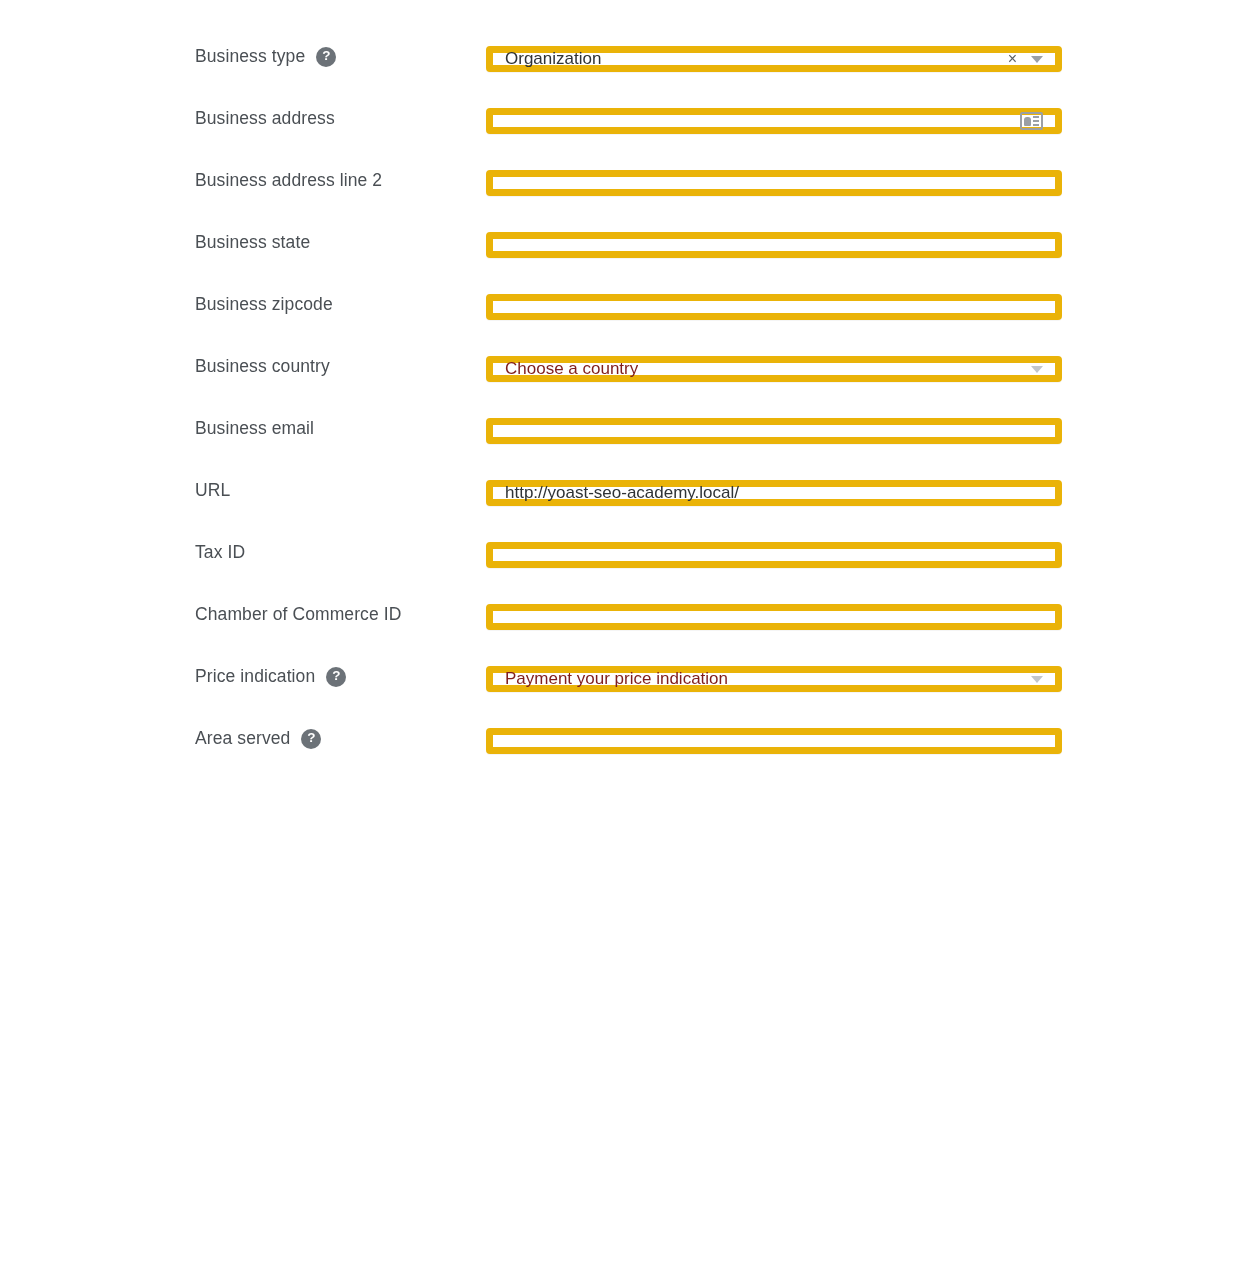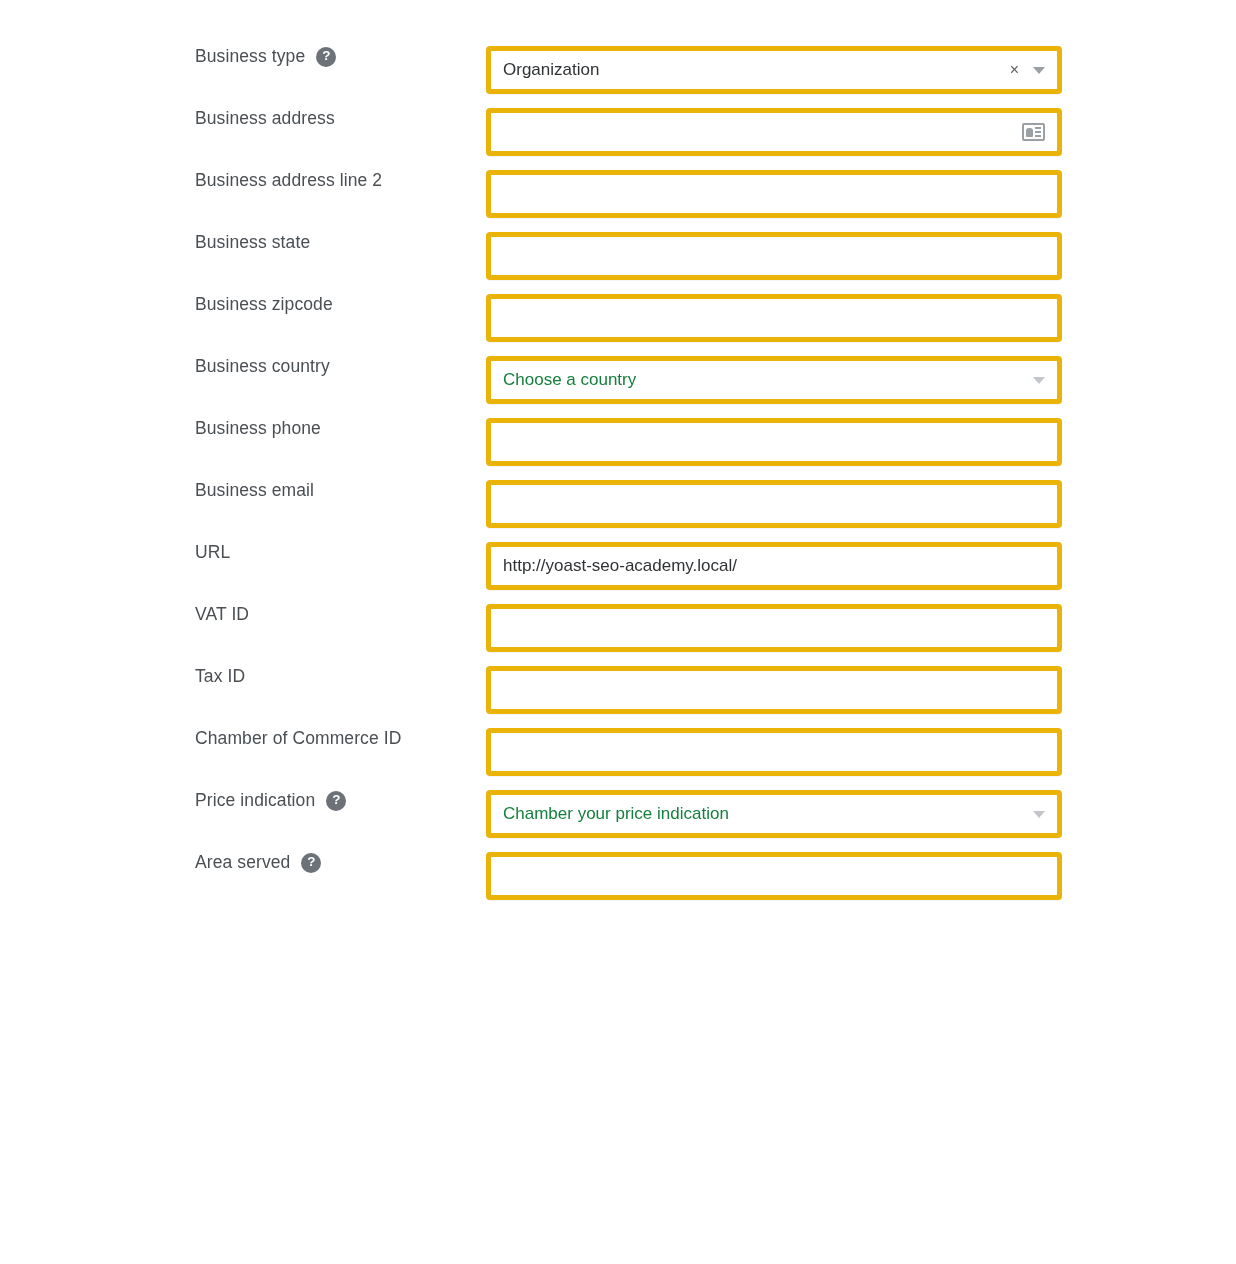--- a/index.html
+++ b/index.html
@@ -59,38 +59,38 @@
 
   .field-cell {
     margin-left: 194px;
     width: 576px;
     flex: 0 0 auto;
   }
   .field {
     position: relative;
     box-sizing: border-box;
     width: 100%;
-    height: 48px;
-    border: 5px solid #eab308;
+    height: 26px;
+    border: 7px solid #eab308;
     border-radius: 4px;
     background: #ffffff;
     display: flex;
     align-items: center;
     padding: 0 12px;
     box-shadow: 0 1px 0 rgba(0,0,0,0.04);
   }
   .field-value {
     font-size: 17px;
     color: #2f3336;
     white-space: nowrap;
     overflow: hidden;
     line-height: 1.2;
   }
   .field-value.placeholder {
-    color: #15803d;
+    color: #7f1d1d;
   }
   .field-adorn {
     margin-left: auto;
     display: flex;
     align-items: center;
     gap: 14px;
     padding-left: 10px;
   }
   .clear-x {
     font-size: 16px;
@@ -218,55 +218,35 @@
         <div class="field">
           <span class="field-value placeholder">Choose a country</span>
           <div class="field-adorn">
             <span class="caret light"></span>
           </div>
         </div>
       </div>
     </div>
     <div class="row">
       <div class="label-cell">
-        <span class="label-text">Business phone</span>
-      </div>
-      <div class="field-cell">
-        <div class="field">
-          <span class="field-value placeholder"></span>
-        </div>
-      </div>
-    </div>
-    <div class="row">
-      <div class="label-cell">
         <span class="label-text">Business email</span>
       </div>
       <div class="field-cell">
         <div class="field">
           <span class="field-value placeholder"></span>
         </div>
       </div>
     </div>
     <div class="row">
       <div class="label-cell">
         <span class="label-text">URL</span>
       </div>
       <div class="field-cell">
         <div class="field">
           <span class="field-value">http://yoast-seo-academy.local/</span>
-        </div>
-      </div>
-    </div>
-    <div class="row">
-      <div class="label-cell">
-        <span class="label-text">VAT ID</span>
-      </div>
-      <div class="field-cell">
-        <div class="field">
-          <span class="field-value placeholder"></span>
         </div>
       </div>
     </div>
     <div class="row">
       <div class="label-cell">
         <span class="label-text">Tax ID</span>
       </div>
       <div class="field-cell">
         <div class="field">
           <span class="field-value placeholder"></span>
@@ -285,21 +265,21 @@
     </div>
     <div class="row">
       <div class="label-cell">
         <span class="label-text">Price indication</span>
         <span class="help-icon">
           <span>?</span>
         </span>
       </div>
       <div class="field-cell">
         <div class="field">
-          <span class="field-value placeholder">Chamber your price indication</span>
+          <span class="field-value placeholder">Payment your price indication</span>
           <div class="field-adorn">
             <span class="caret light"></span>
           </div>
         </div>
       </div>
     </div>
     <div class="row">
       <div class="label-cell">
         <span class="label-text">Area served</span>
         <span class="help-icon">

